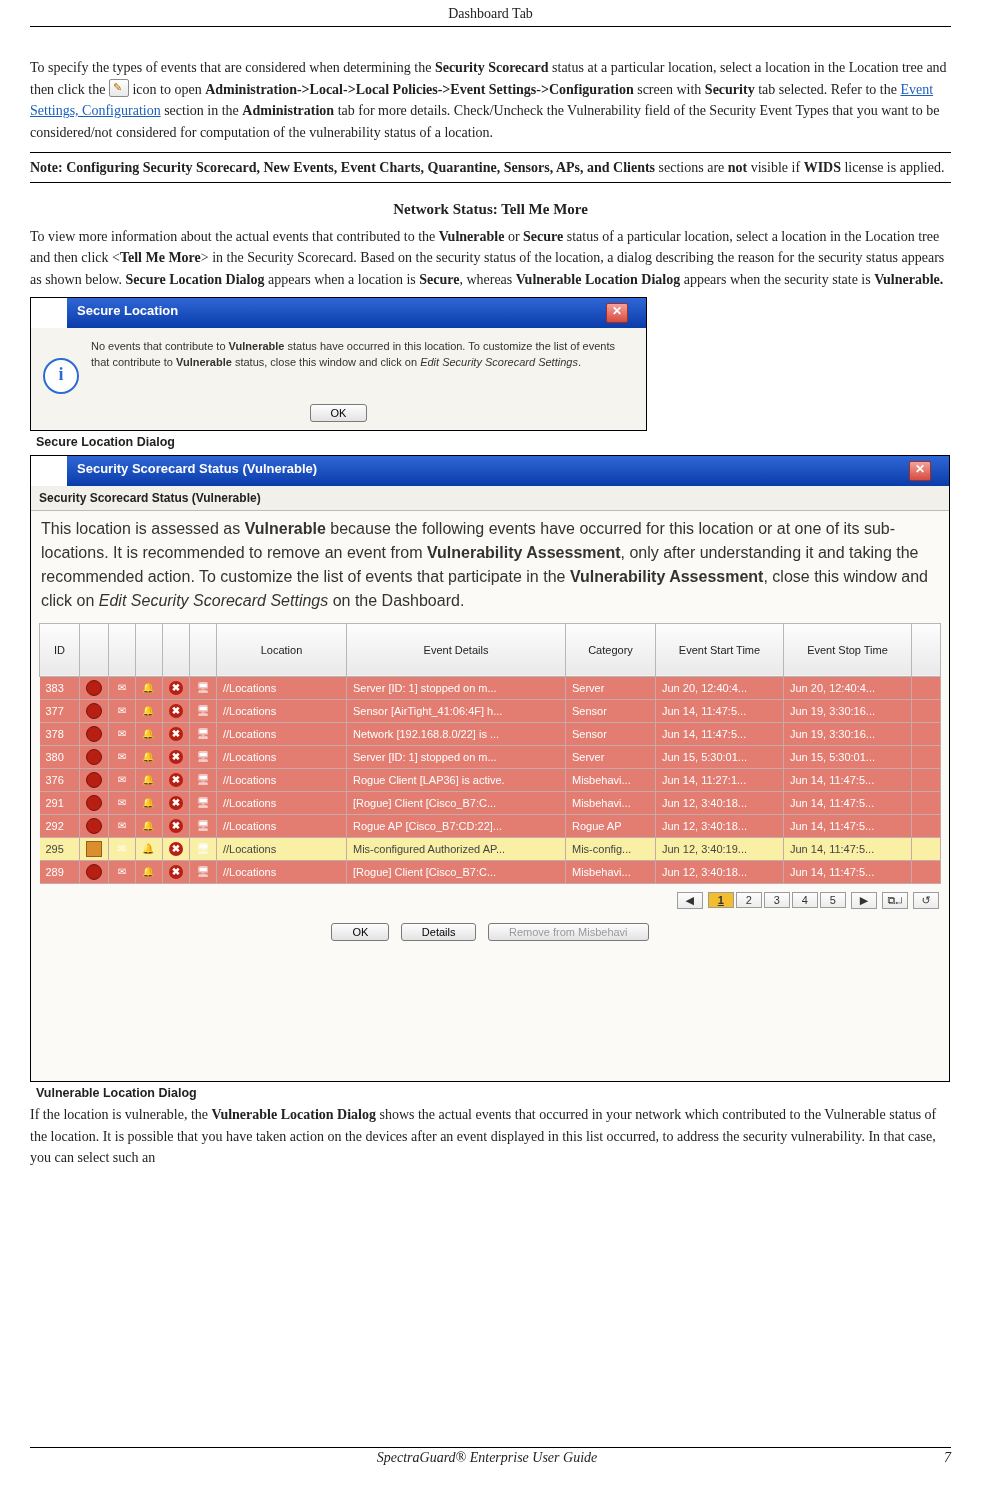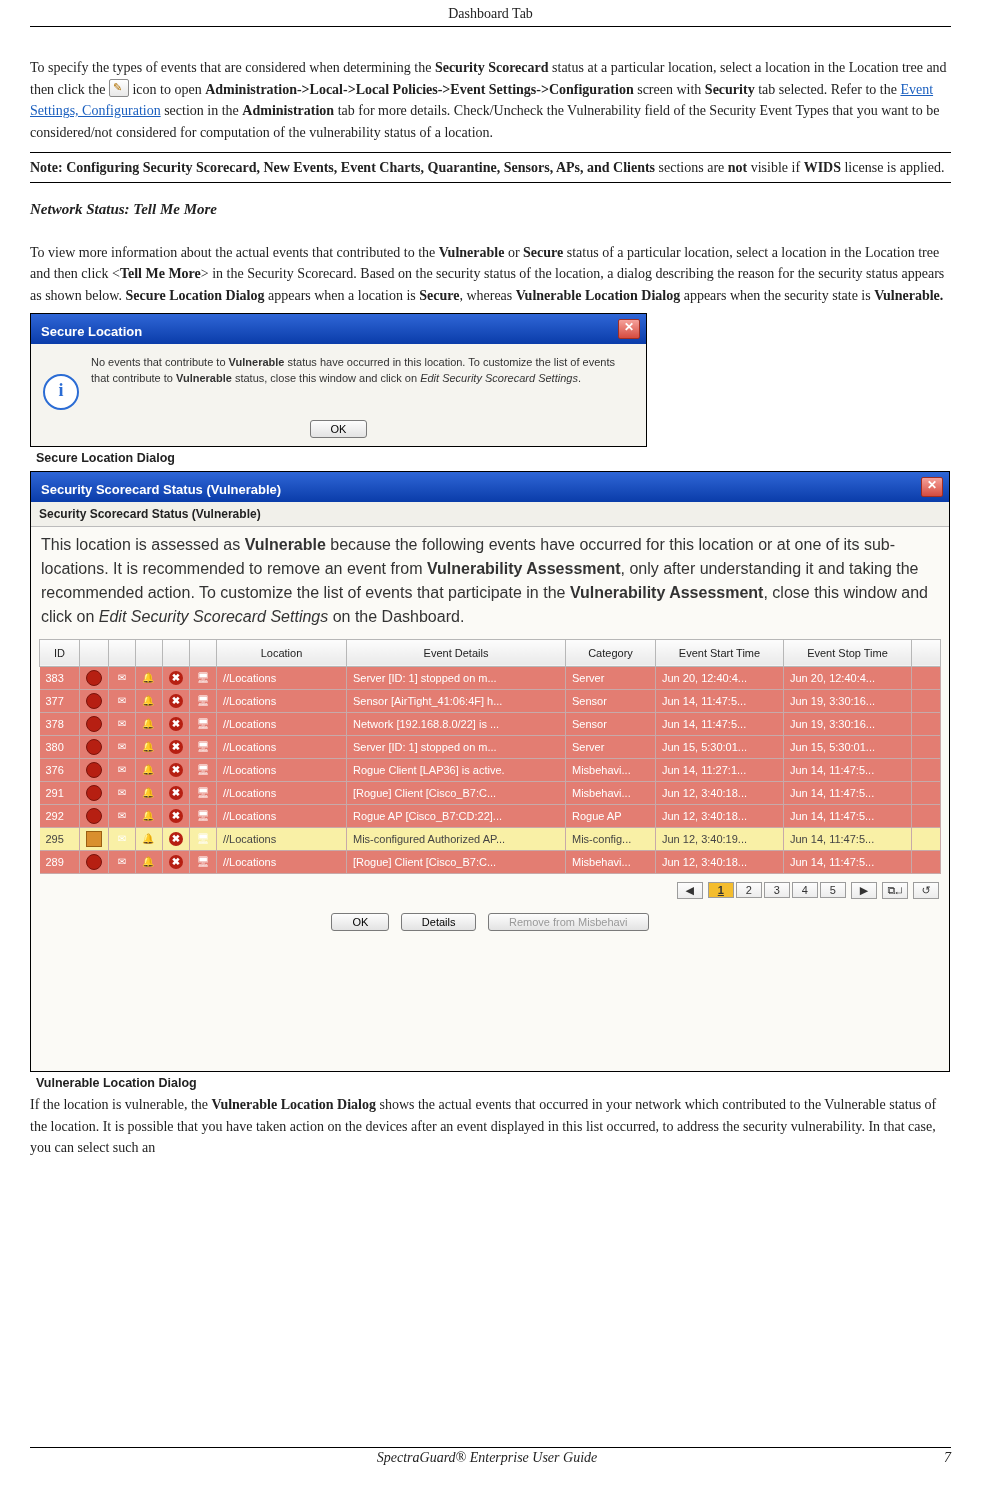--- a/index.html
+++ b/index.html
@@ -34,23 +34,23 @@
   .note-box {
     border-top: 1px solid #000;
     border-bottom: 1px solid #000;
     padding: 4px 0;
     margin: 8px 0 18px 0;
     line-height: 1.5;
   }
   .note-box .b { font-weight: bold; }
   .section-heading {
     font-weight: bold;
-    font-style: italic;
     font-size: 15px;
-    margin: 14px 0 24px 0;
+    margin: 14px 0 8px 0;
+    text-align: center;
   }
   .link {
     color: #1a5fbf;
     text-decoration: underline;
   }
   .b { font-weight: bold; }
   .inline-icon {
     display: inline-block;
     width: 18px;
     height: 16px;
@@ -75,24 +75,25 @@
     margin: 6px 0 4px 0;
   }
   .dlg-secure {
     width: 615px;
   }
   .dlg-title {
     background: linear-gradient(#2f66d6, #0a3ca9);
     color: #fff;
     font-weight: bold;
     font-size: 13px;
-    padding: 5px 6px 5px 10px;
+    padding: 5px 18px 5px 10px;
     display: flex;
-    align-items: flex-end;
+    align-items: flex-start;
     font-family: Tahoma, Verdana, sans-serif;
+    margin-left: 36px;
   }
   .dlg-title .spacer { flex: 1; }
   .close-btn {
     width: 20px;
     height: 18px;
     background: linear-gradient(#f5a19a, #d64b3f);
     border: 1px solid #a02e24;
     color: #fff;
     font-size: 12px;
     line-height: 14px;
@@ -173,21 +174,21 @@
   table.ev {
     width: 100%;
     border-collapse: collapse;
     font-family: Tahoma, Verdana, sans-serif;
     font-size: 11px;
   }
   table.ev th {
     background: linear-gradient(#fdfdfd, #e9e9e9);
     border: 1px solid #b7b7b7;
     font-weight: normal;
-    padding: 7px 6px;
+    padding: 20px 6px;
     font-size: 11px;
     color: #222;
   }
   table.ev td {
     border-right: 1px solid #c7a9a9;
     border-bottom: 1px solid #c7a9a9;
     padding: 2px 6px;
     height: 18px;
     white-space: nowrap;
     overflow: hidden;

